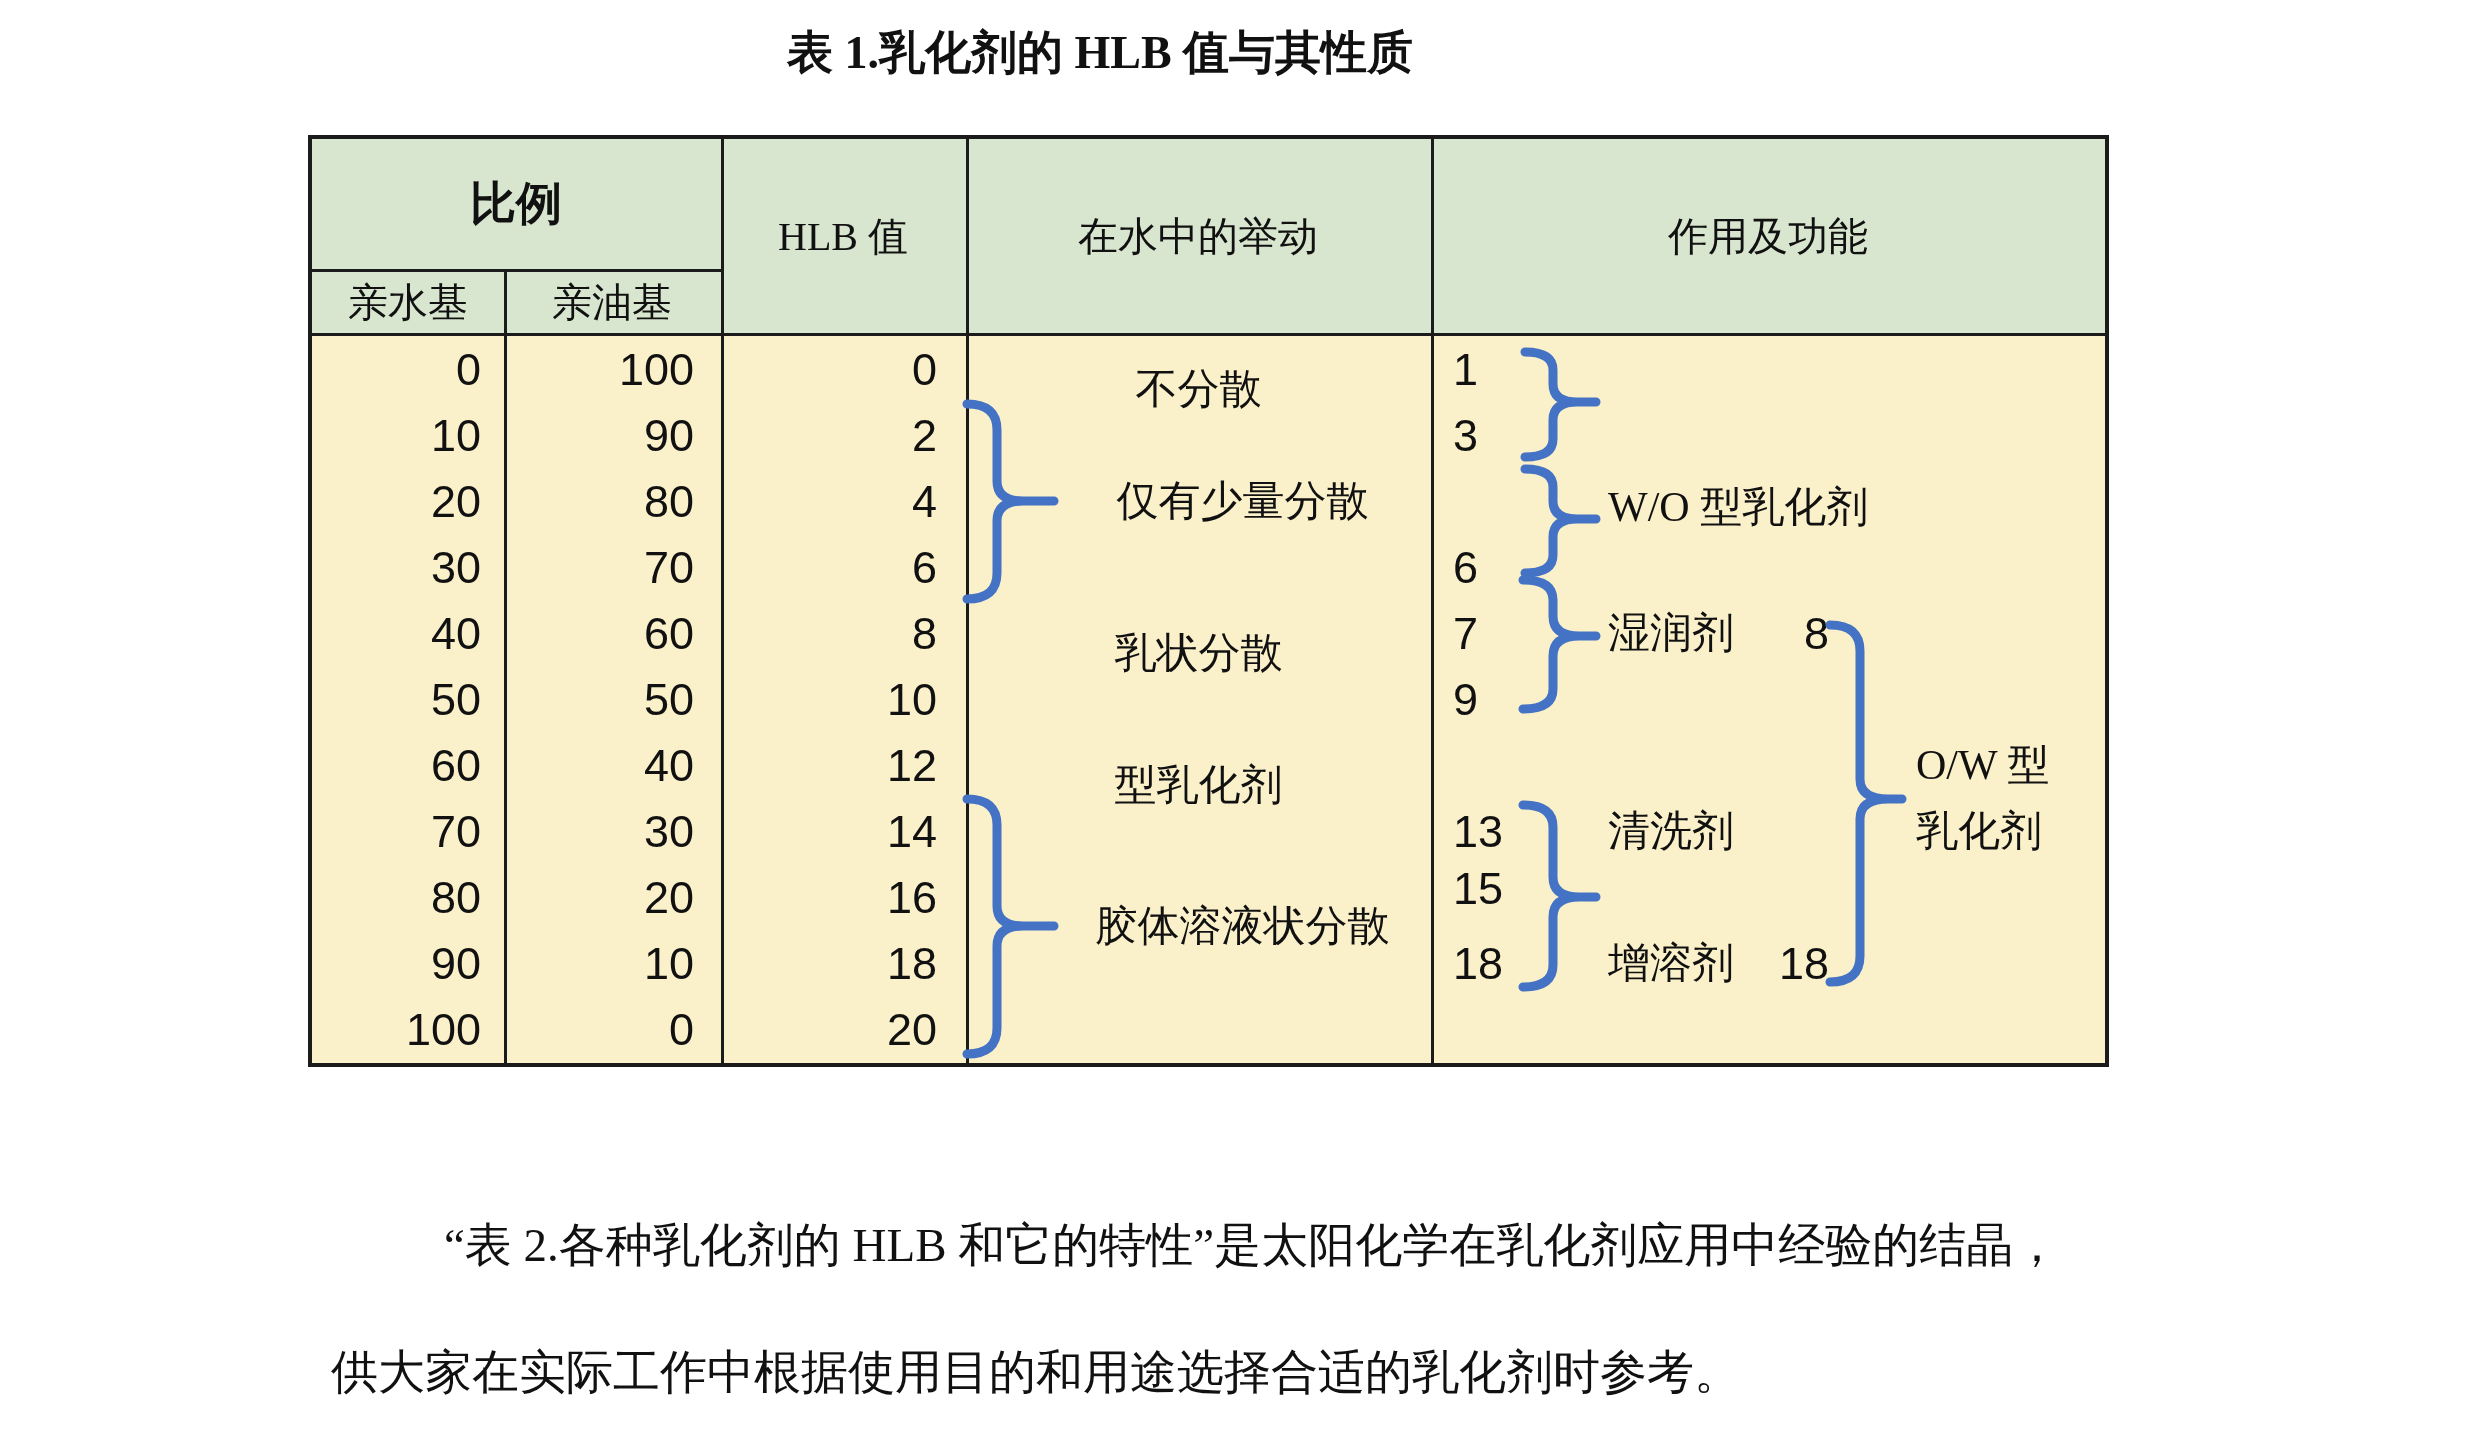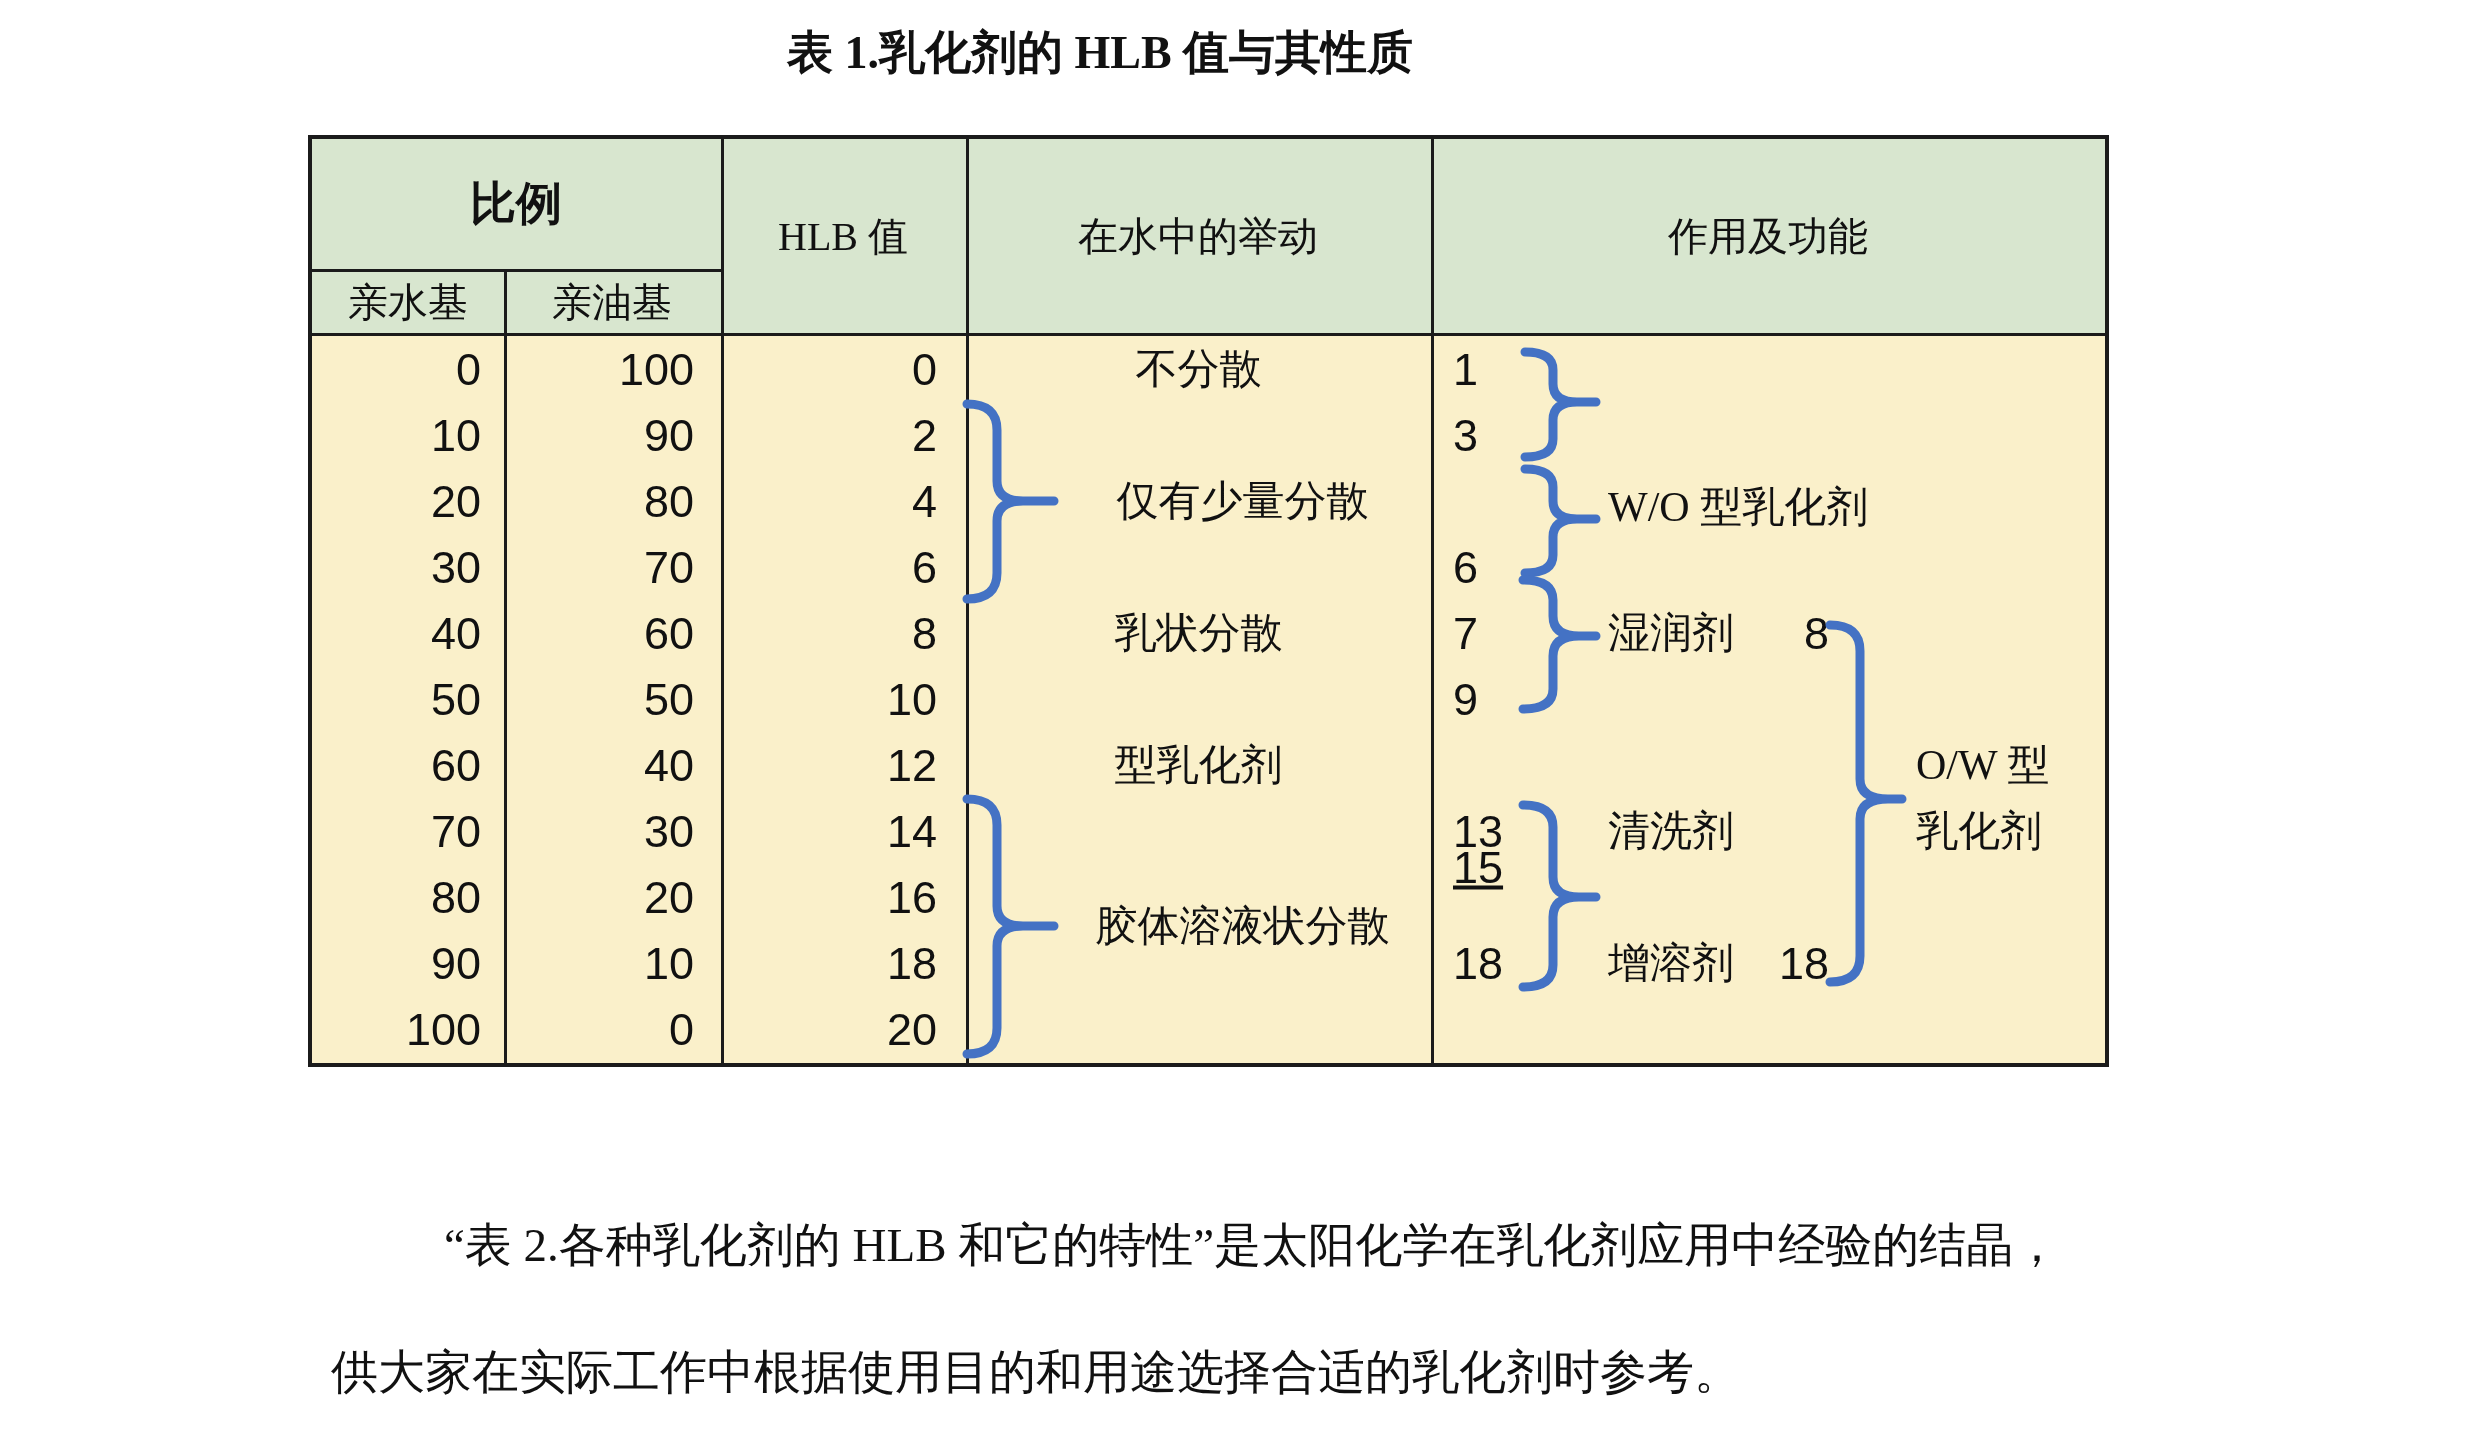--- a/index.html
+++ b/index.html
@@ -20,21 +20,21 @@
   .cell{position:absolute;transform:translateY(-50%);line-height:1;white-space:nowrap;}
   .ctr{transform:translate(-50%,-50%);}
   .num{font-family:"Liberation Sans",sans-serif;font-size:45px;}
   .cjk{font-size:42px;}
   .hfont{font-size:40px;}
   .hfont-sm{font-size:40px;}
   .hfont-lg{font-size:46px;font-weight:bold;}
   .c1{left:0;width:169px;text-align:right;}
   .c2{left:192px;width:190px;text-align:right;}
   .c3{left:409px;width:216px;text-align:right;}
-  .c4{left:654px;width:465px;text-align:center;}
+  .c4{left:654px;width:465px;text-align:center;margin-top:20px;}
   .c4b{left:742px;width:377px;text-align:center;}
   .fn-num{left:1141px;}
   .fn-label{left:1296px;}
   .fn-num8{left:1492px;}
   .fn-num18{left:1467px;}
   .ow-label{left:1604px;}
   .braces{position:absolute;left:0;top:0;pointer-events:none;}
   .brace{fill:none;stroke:var(--brace);stroke-width:9;stroke-linecap:round;stroke-linejoin:round;}
   .para-line{position:absolute;font-size:47px;line-height:1;white-space:nowrap;}
 </style>
@@ -100,21 +100,21 @@
     <div class="cell cjk c4" style="top:494px;">乳状分散</div>
     <div class="cell cjk c4" style="top:626px;">型乳化剂</div>
     <div class="cell cjk c4b" style="top:787px;">胶体溶液状分散</div>
 
     <div class="cell num fn-num" style="top:230px;">1</div>
     <div class="cell num fn-num" style="top:296px;">3</div>
     <div class="cell num fn-num" style="top:428px;">6</div>
     <div class="cell num fn-num" style="top:494px;">7</div>
     <div class="cell num fn-num" style="top:560px;">9</div>
     <div class="cell num fn-num" style="top:692px;">13</div>
-    <div class="cell num fn-num" style="top:728px;text-decoration:underline;">15</div>
+    <div class="cell num fn-num" style="top:749px;">15</div>
     <div class="cell num fn-num" style="top:824px;">18</div>
 
     <div class="cell cjk fn-label" style="top:368px;">W/O 型乳化剂</div>
     <div class="cell cjk fn-label" style="top:494px;">湿润剂</div>
     <div class="cell cjk fn-label" style="top:692px;">清洗剂</div>
     <div class="cell cjk fn-label" style="top:824px;">增溶剂</div>
 
     <div class="cell num fn-num8" style="top:494px;">8</div>
     <div class="cell num fn-num18" style="top:824px;">18</div>
 

